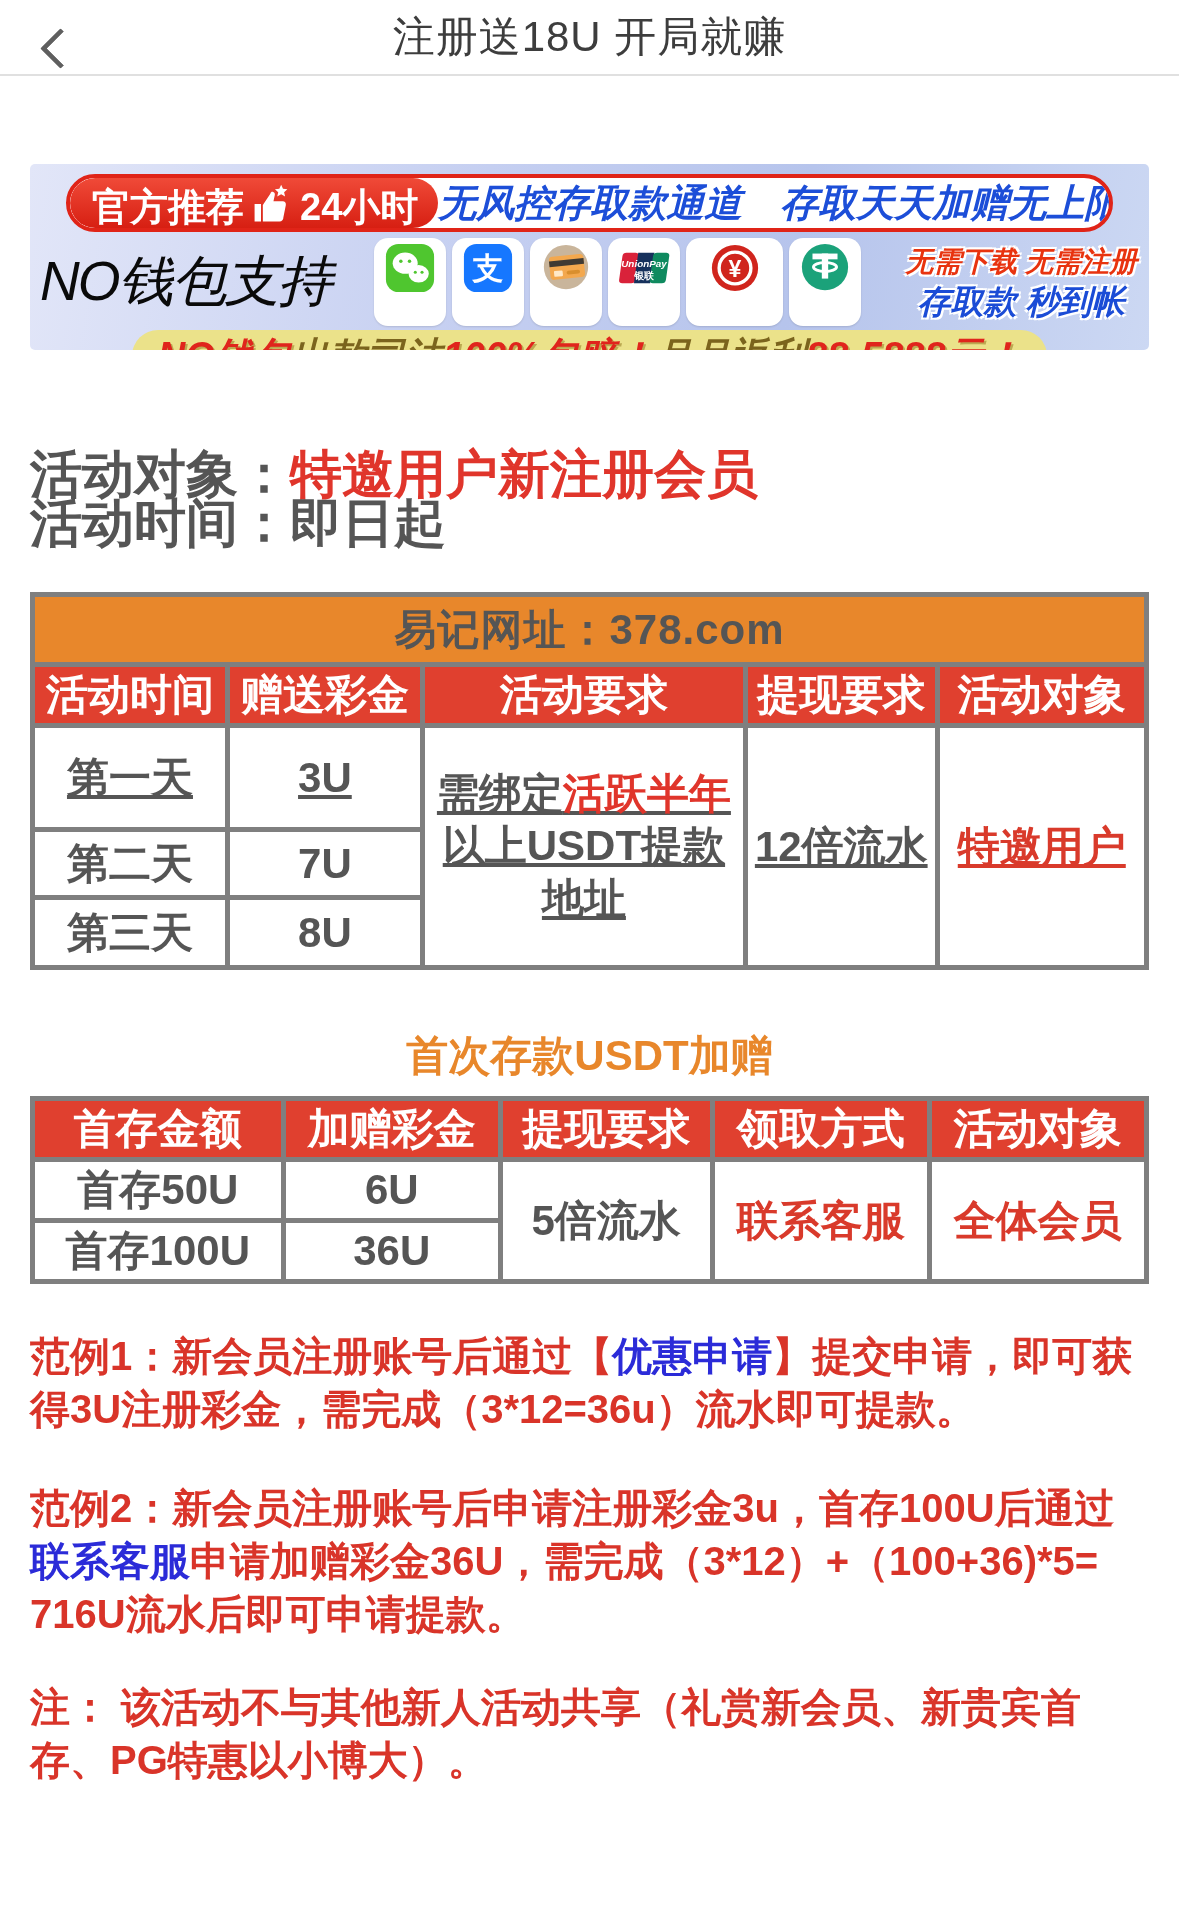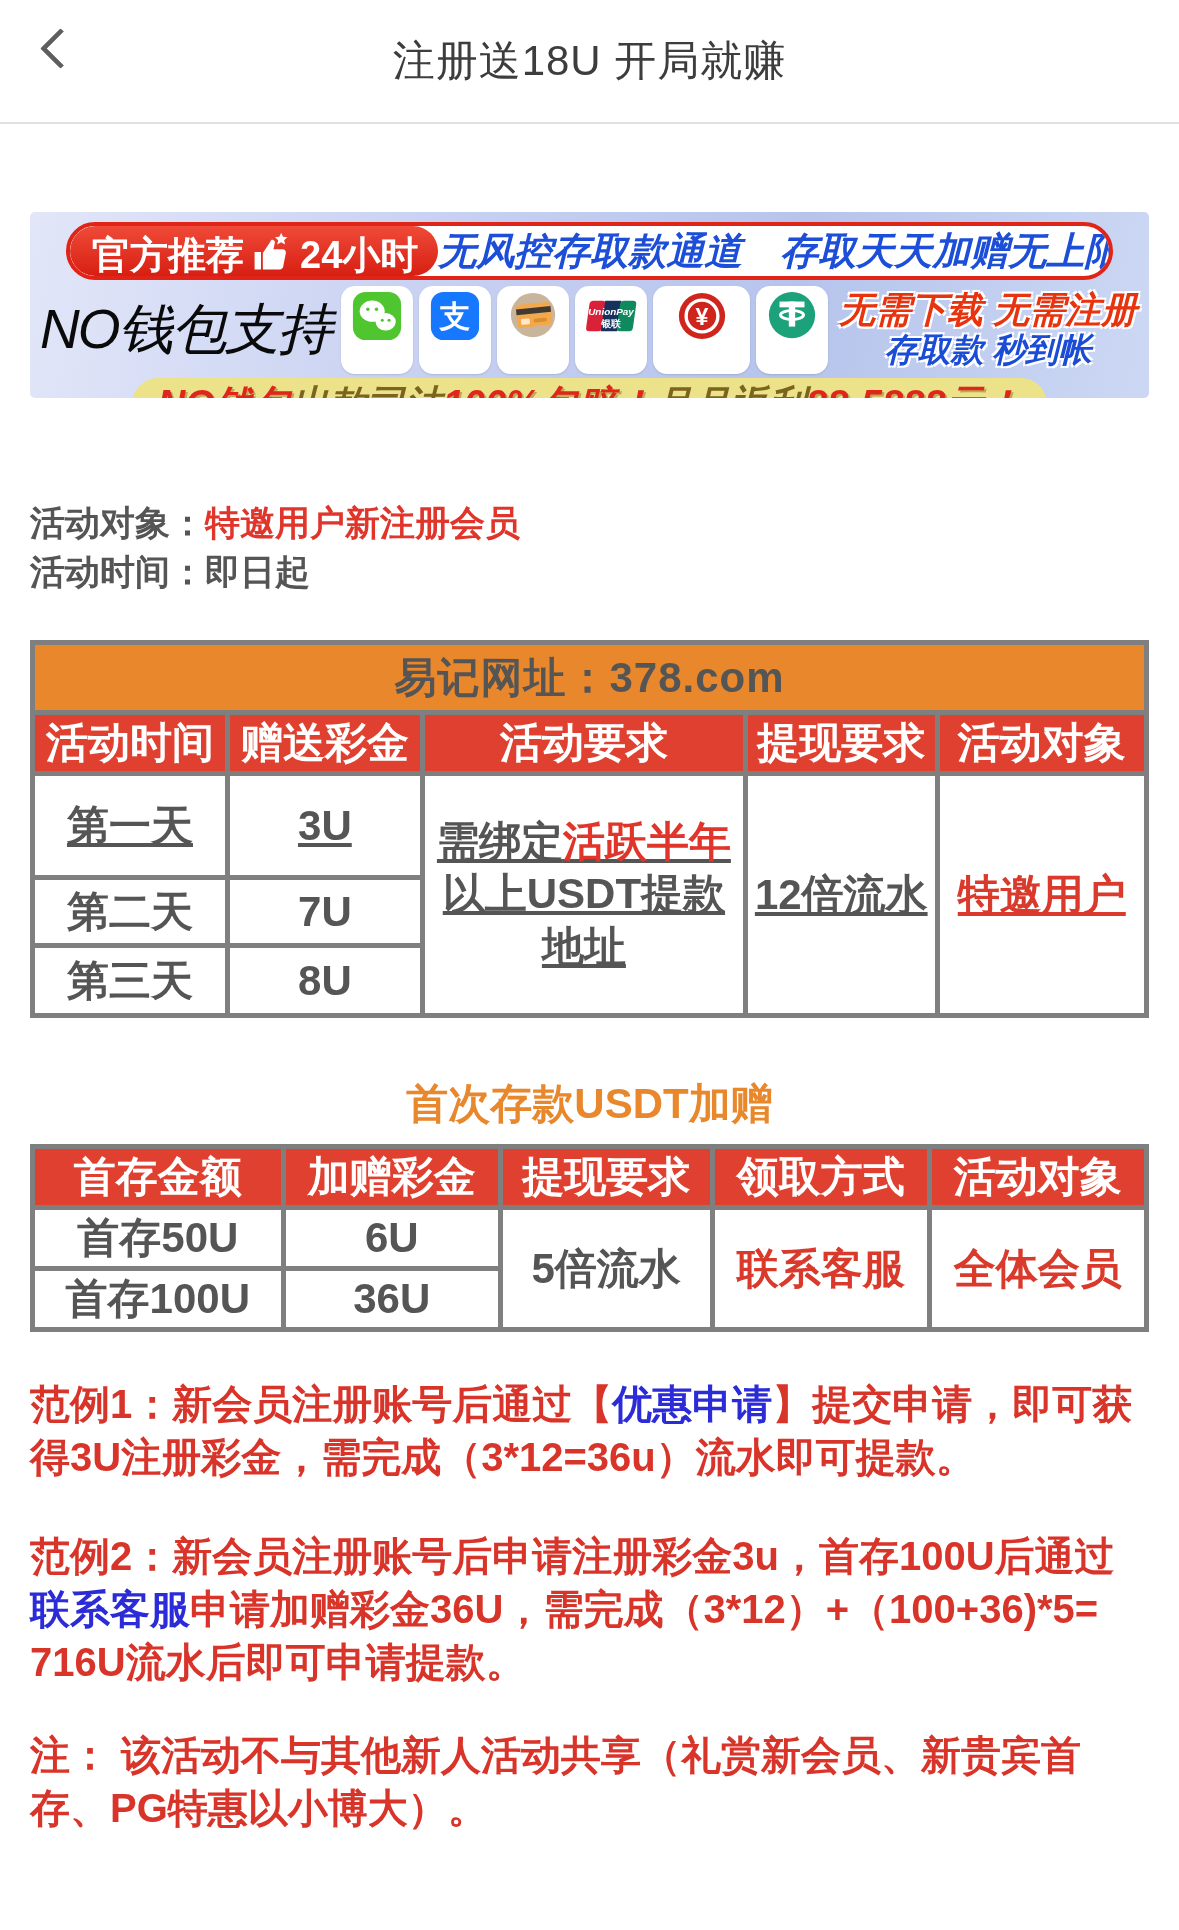--- a/index.html
+++ b/index.html
@@ -1,20 +1,20 @@
 <!DOCTYPE html>
 <html><head>
 <meta charset="utf-8">
 <style>
   * { margin:0; padding:0; box-sizing:border-box; }
   html,body { width:1179px; background:#ffffff; font-family:"Liberation Sans","DejaVu Sans",sans-serif; }
   body { height:1930px; overflow:hidden; }
 
   
-  .app-header { height:124px; display:flex; align-items:center; justify-content:center; position:relative; background:#fff; border-bottom:2px solid #e0e0e0; }
+  .app-header { height:76px; display:flex; align-items:center; justify-content:center; position:relative; background:#fff; border-bottom:2px solid #e0e0e0; }
   .back-btn { position:absolute; left:34px; top:24px; width:48px; height:48px; cursor:pointer; }
   .back-btn::before { content:""; position:absolute; left:12px; top:10px; width:24px; height:24px; border-left:5px solid #5f5f5f; border-bottom:5px solid #5f5f5f; transform:rotate(45deg); border-radius:2px; }
   .app-title { font-size:42px; color:#3d3d3d; font-weight:500; letter-spacing:1px; }
 
   .content { padding:0 30px; }
 
   
   .banner { margin-top:88px; height:186px; border-radius:5px; position:relative; overflow:hidden; cursor:pointer;
     background:linear-gradient(100deg,#e2e6f8 0%,#c5cff1 40%,#b6c4ec 68%,#ccd8f3 100%); }
   .banner-top { display:flex; align-items:stretch; margin:10px 36px 0 36px; height:58px; background:#fff; border:4px solid #e02418; border-radius:32px; overflow:hidden; }
@@ -23,36 +23,36 @@
   .thumb-icon { width:44px; height:44px; margin-top:-4px; }
   .banner-top-right { flex:1; display:flex; align-items:center; justify-content:center; color:#1c4ed8; font-weight:bold; font-style:italic; font-size:38px; white-space:nowrap; }
   .banner-mid { display:flex; align-items:center; justify-content:space-between; padding:6px 8px 0 10px; }
   .wallet-title { font-size:55px; font-weight:400; font-style:italic; color:#0a0a0a; letter-spacing:-2px; white-space:nowrap; }
   .pay-row { display:flex; gap:6px; align-items:flex-start; }
   .pay-tile { background:#fff; border-radius:14px; height:88px; min-width:72px; padding:4px 6px 2px; display:flex; flex-direction:column; align-items:center; justify-content:space-between; box-shadow:0 1px 2px rgba(0,0,0,.12); }
   .pay-glyph { width:54px; height:56px; display:flex; align-items:center; justify-content:center; }
   .pay-label { font-size:19px; font-weight:normal; color:#1d4ed8; white-space:nowrap; line-height:22px;margin-top:40px; }
   .claims { text-align:center; font-weight:900; font-style:italic; white-space:nowrap; padding-right:4px;
     text-shadow:2px 2px 0 #fff,-2px -2px 0 #fff,2px -2px 0 #fff,-2px 2px 0 #fff; }
-  .claims .l1 { color:#e8330f; font-size:36px; line-height:40px; }
+  .claims .l1 { color:#e8330f; font-size:28px; line-height:40px; }
   .claims .l2 { color:#1b4cd6; font-size:33px; line-height:40px; }
   .banner-bottom { display:flex; justify-content:center; margin-top:4px; }
   .bottom-pill { background:#ebe28a; border-radius:26px; padding:1px 26px 3px; font-size:38px; font-weight:900; font-style:italic; white-space:nowrap; }
   .seg-bred { color:#e0251c; text-shadow:2px 2px 0 rgba(130,100,10,.45); }
   .seg-bdark { color:#7b641d; }
 
   
   .c-dark { color:#555555; }
   .c-black { color:#111111; }
   .c-red { color:#e0352b; }
   .c-green { color:#3ec576; }
   .c-magenta { color:#ea34ca; }
   .c-blue { color:#2b2bd8; }
 
-  .intro { margin-top:100px; font-size:35px; font-weight:bold; line-height:49px; color:#555; }
+  .intro { margin-top:100px; font-size:52px; font-weight:bold; line-height:49px; color:#555; }
   .intro p { margin:0; }
 
   
   table { width:100%; border-collapse:collapse; table-layout:fixed; }
   .promo-table { border:5px solid #7f7f7f; }
   .promo-table th, .promo-table td { border:5px solid #7f7f7f; text-align:center; vertical-align:middle; font-weight:bold; }
   .site-bar { background:#e8872b; color:#fff; font-size:40px; height:70px; letter-spacing:1px; }
   .promo-table th { background:#e0402f; color:#fff; font-size:42px; height:60px; }
   .promo-table td { font-size:42px; color:#555; }
   .t1 { margin-top:44px;padding-left:24px; }

